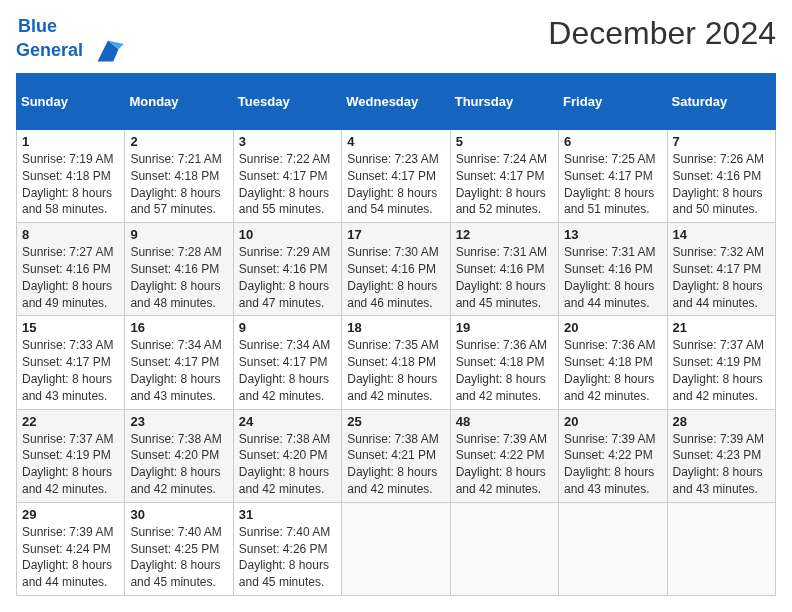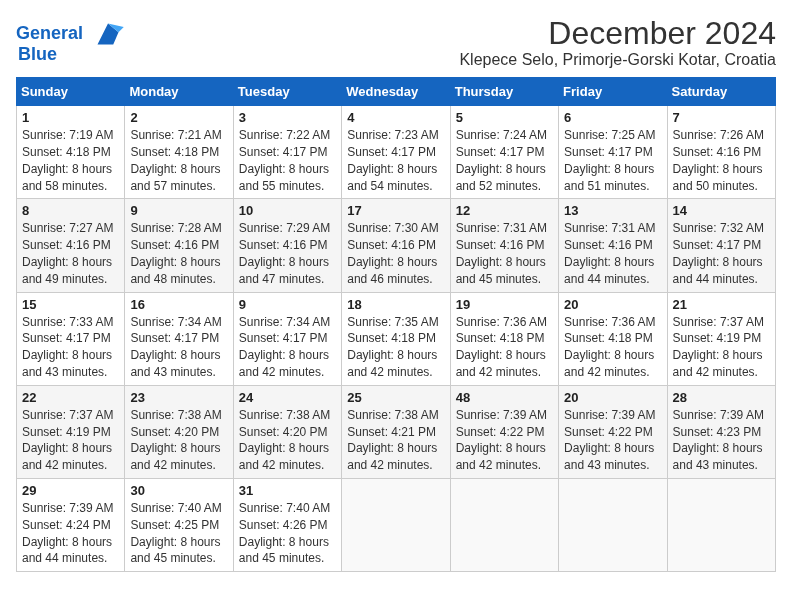--- a/index.html
+++ b/index.html
@@ -50,21 +50,21 @@
       color: #333;
     }
     .calendar-table {
       width: 100%;
       border-collapse: collapse;
       font-size: 11px;
     }
     .calendar-table th {
       background-color: #1565C0;
       color: #fff;
-      padding: 6px 4px;
+      padding: 20px 4px;
       text-align: left;
       font-size: 13px;
       font-weight: bold;
       border: 1px solid #1565C0;
     }
     .calendar-table td {
       border: 1px solid #ccc;
       vertical-align: top;
       padding: 4px 5px;
       width: calc(100% / 7);
@@ -92,35 +92,34 @@
     .empty-cell {
       background: #f9f9f9 !important;
     }
   </style>
 </head>
 <body>
 
 <div class="header">
   <div class="logo">
     <div>
+      <div style="font-size:18px;font-weight:bold;color:#1565C0;margin-top:-4px;margin-left:2px;">Blue</div>
       <div style="display:flex;align-items:center;">
         <div class="logo-text">
           <span>General</span>
           <svg class="logo-icon" viewBox="0 0 40 32" style="display:inline-block;vertical-align:middle;width:36px;height:28px;">
             <polygon points="8,28 20,4 32,14 26,28" fill="#1565C0"></polygon>
             <polygon points="20,4 32,14 38,8" fill="#42A5F5"></polygon>
           </svg>
         </div>
       </div>
-      <div style="font-size:18px;font-weight:bold;color:#1565C0;margin-top:-4px;margin-left:2px;">Blue</div>
     </div>
   </div>
   <div class="title-block">
     <h1>December 2024</h1>
-    <h2>Klepece Selo, Primorje-Gorski Kotar, Croatia</h2>
   </div>
 </div>
 
 <table class="calendar-table">
   <thead>
     <tr>
       <th>Sunday</th>
       <th>Monday</th>
       <th>Tuesday</th>
       <th>Wednesday</th>

